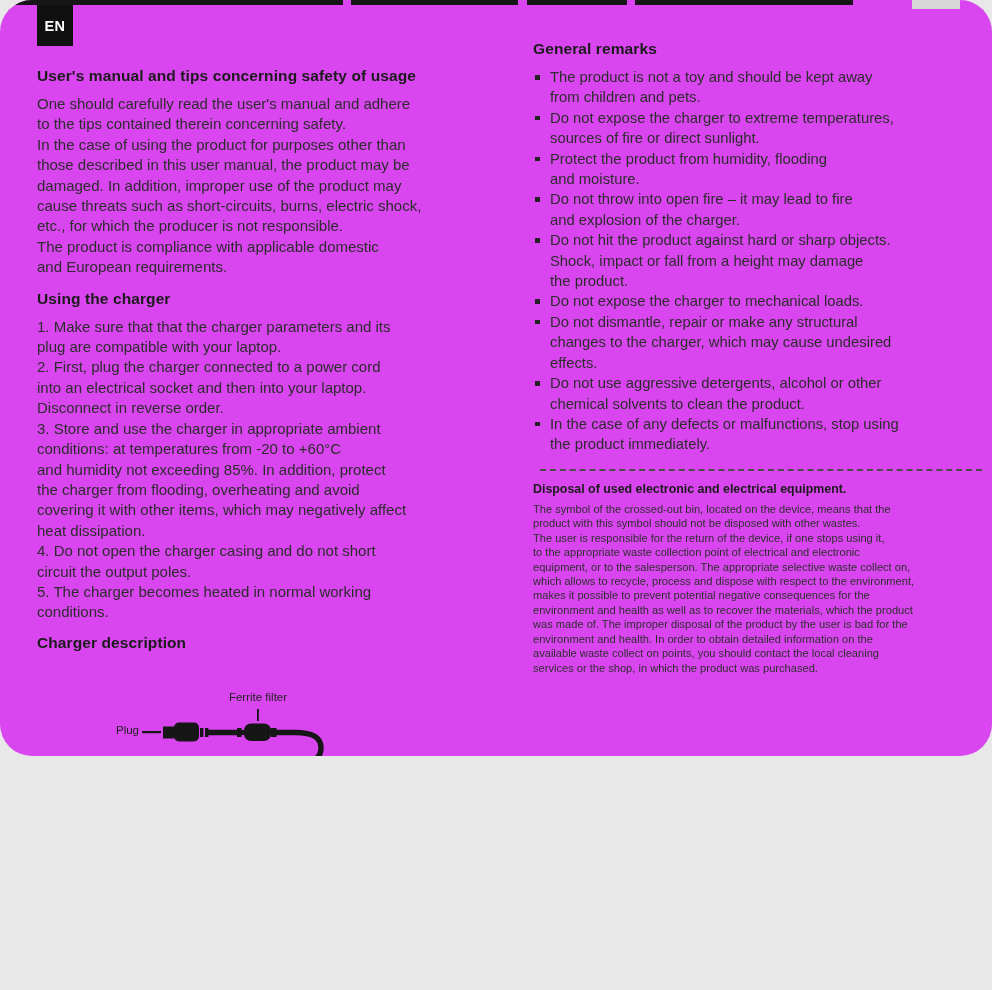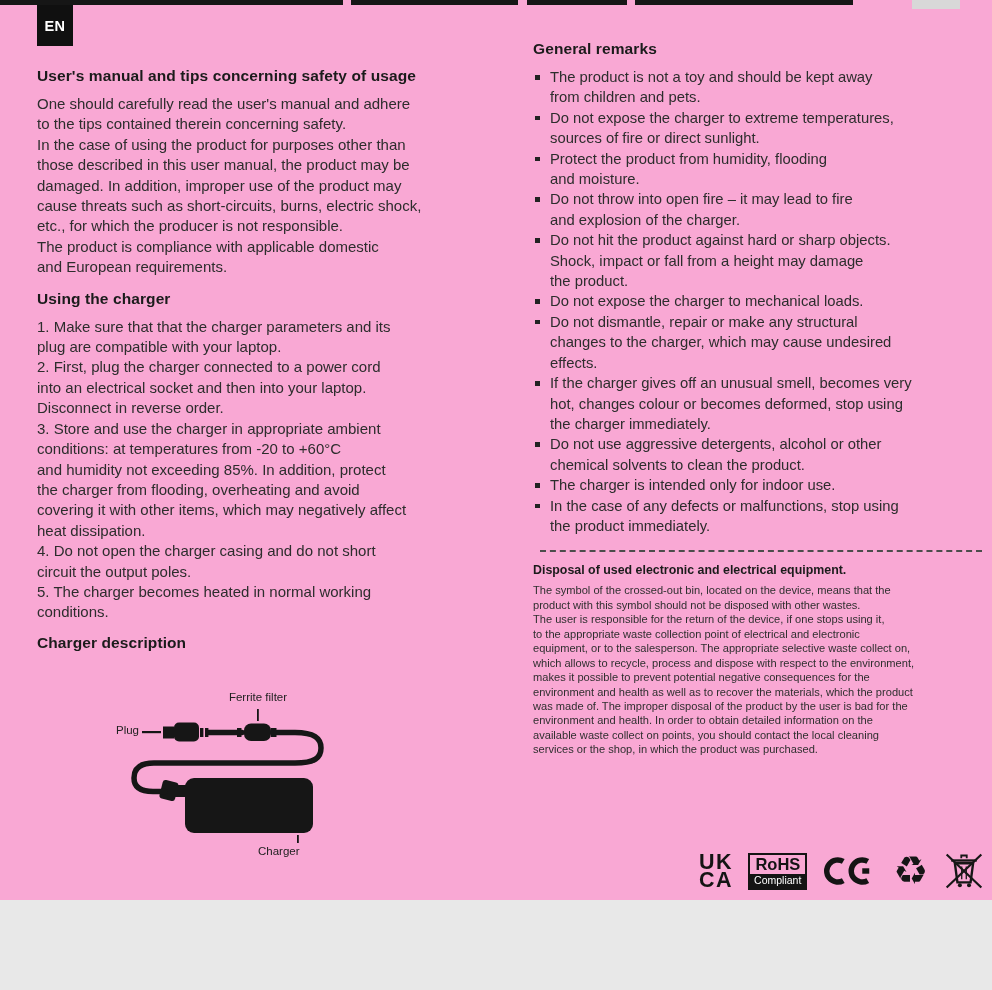--- a/index.html
+++ b/index.html
@@ -1,20 +1,20 @@
 <!DOCTYPE html>
 <html><head>
 <meta charset="utf-8">
 <style>
   * { box-sizing: border-box; }
   html,body { margin:0; padding:0; background:#e8e8e8; }
   .page {
-    position:relative; width:992px; height:900px; margin:0 auto;
-    background:#f9a8d4; overflow:hidden;
-    font-family:"Liberation Sans", sans-serif; color:#2d2d2d;
+    position:relative; width:992px; height:756px; margin:0 auto;
+    background:#d946ef; overflow:hidden;
+    font-family:"Liberation Sans", sans-serif; color:#2d2d2d;border-radius:32px;
   }
   
   .scan-strip { position:absolute; top:0; height:5px; background:#161616; }
   .scan-smudge { position:absolute; top:0; height:9px; background:#d8d8d8; }
 
   
   .en-badge {
     position:absolute; left:37px; top:5px; width:36px; height:41px;
     background:#101010; color:#fff; font-weight:bold; font-size:14.5px;
     display:flex; align-items:center; justify-content:center; letter-spacing:.4px;
@@ -171,26 +171,22 @@
 and moisture.</li>
       <li>Do not throw into open fire – it may lead to fire
 and explosion of the charger.</li>
       <li>Do not hit the product against hard or sharp objects.
 Shock, impact or fall from a height may damage
 the product.</li>
       <li>Do not expose the charger to mechanical loads.</li>
       <li>Do not dismantle, repair or make any structural
 changes to the charger, which may cause undesired
 effects.</li>
-      <li>If the charger gives off an unusual smell, becomes very
-hot, changes colour or becomes deformed, stop using
-the charger immediately.</li>
       <li>Do not use aggressive detergents, alcohol or other
 chemical solvents to clean the product.</li>
-      <li>The charger is intended only for indoor use.</li>
       <li>In the case of any defects or malfunctions, stop using
 the product immediately.</li>
     </ul>
 
     <hr class="dash-sep">
 
     <h3 class="h-disposal">Disposal of used electronic and electrical equipment.</h3>
     <p class="disposal-body">The symbol of the crossed-out bin, located on the device, means that the
 product with this symbol should not be disposed with other wastes.
 The user is responsible for the return of the device, if one stops using it,

